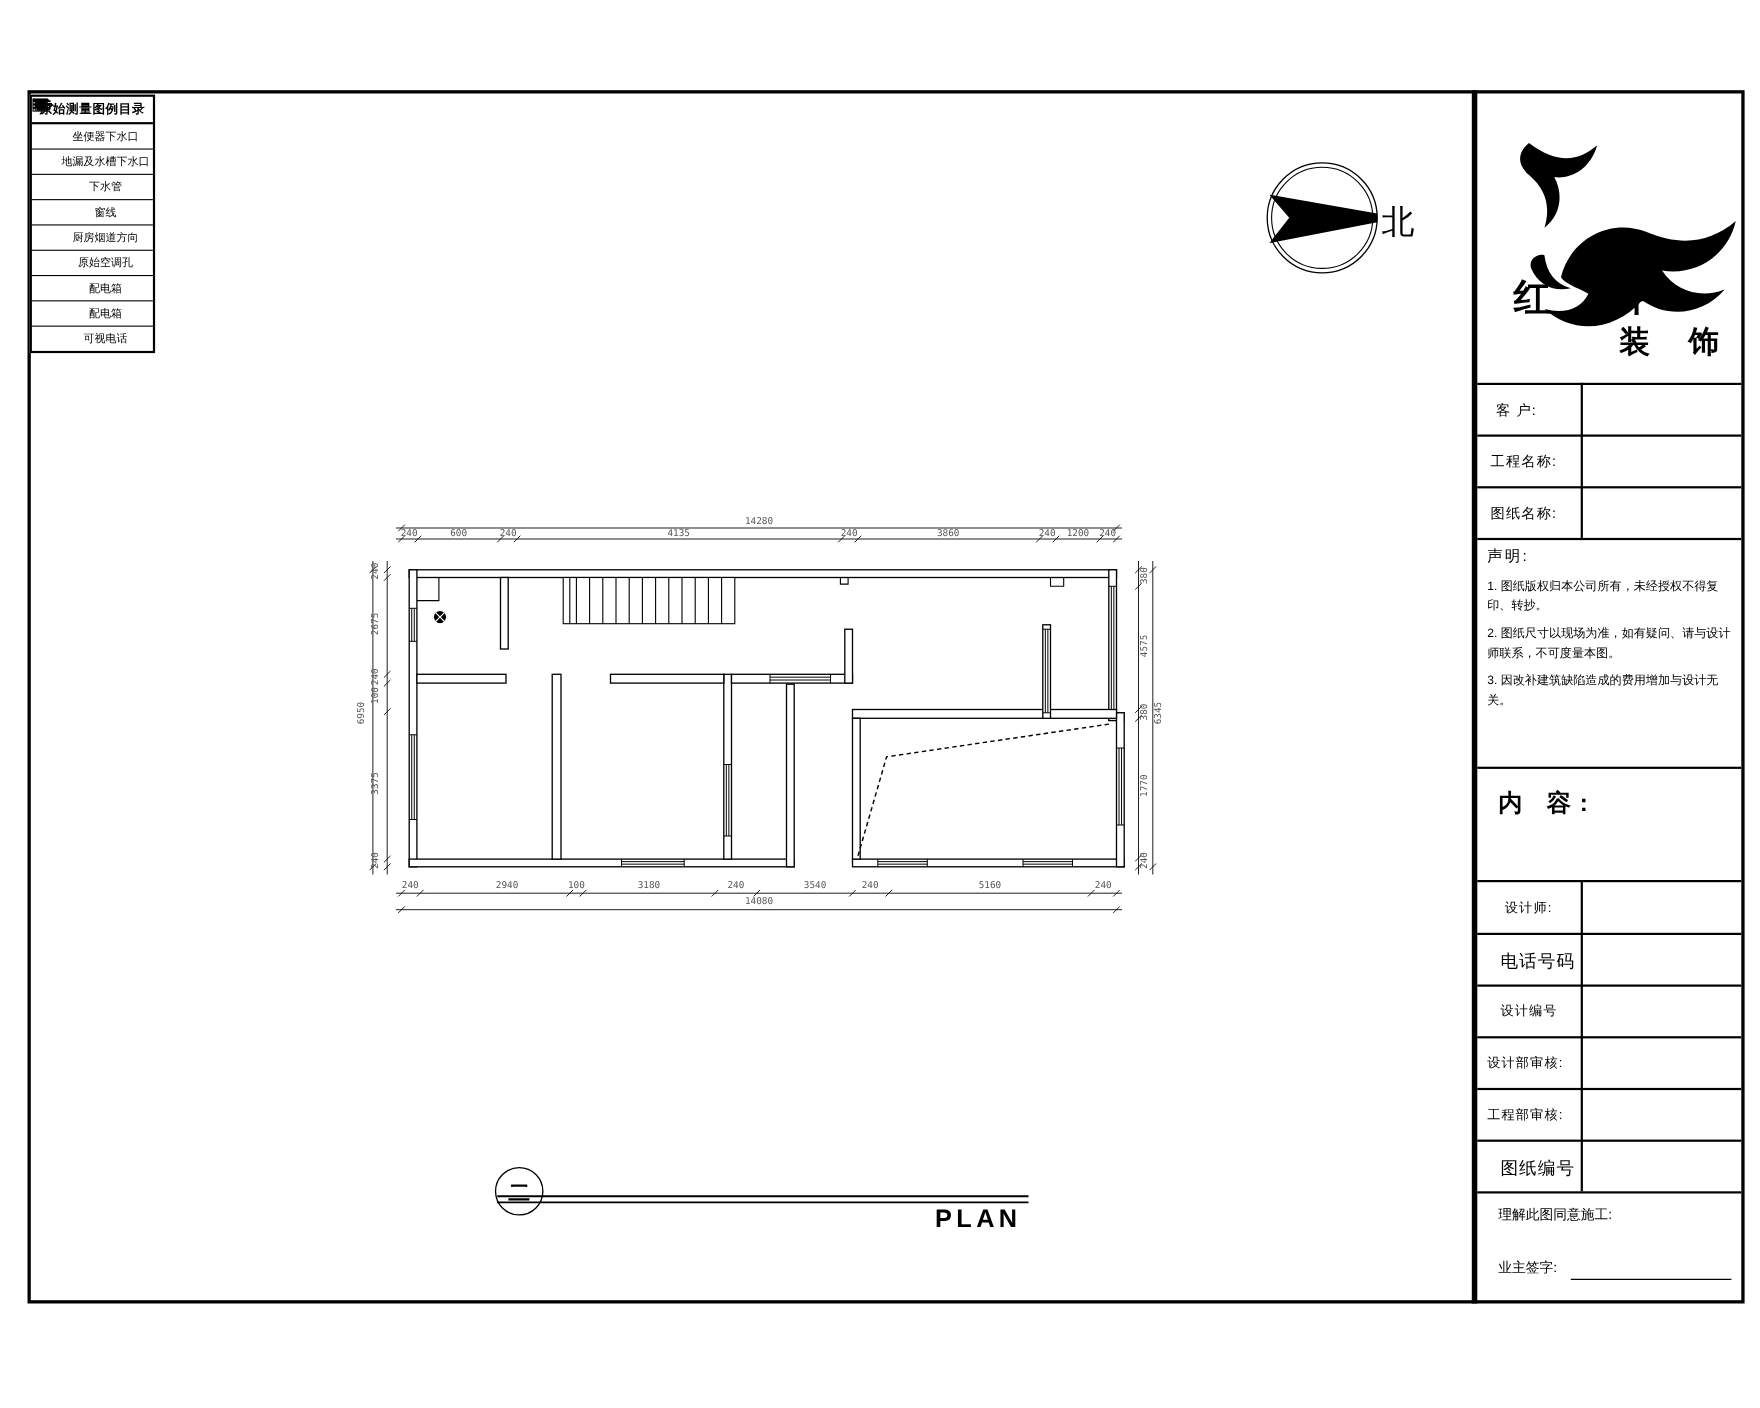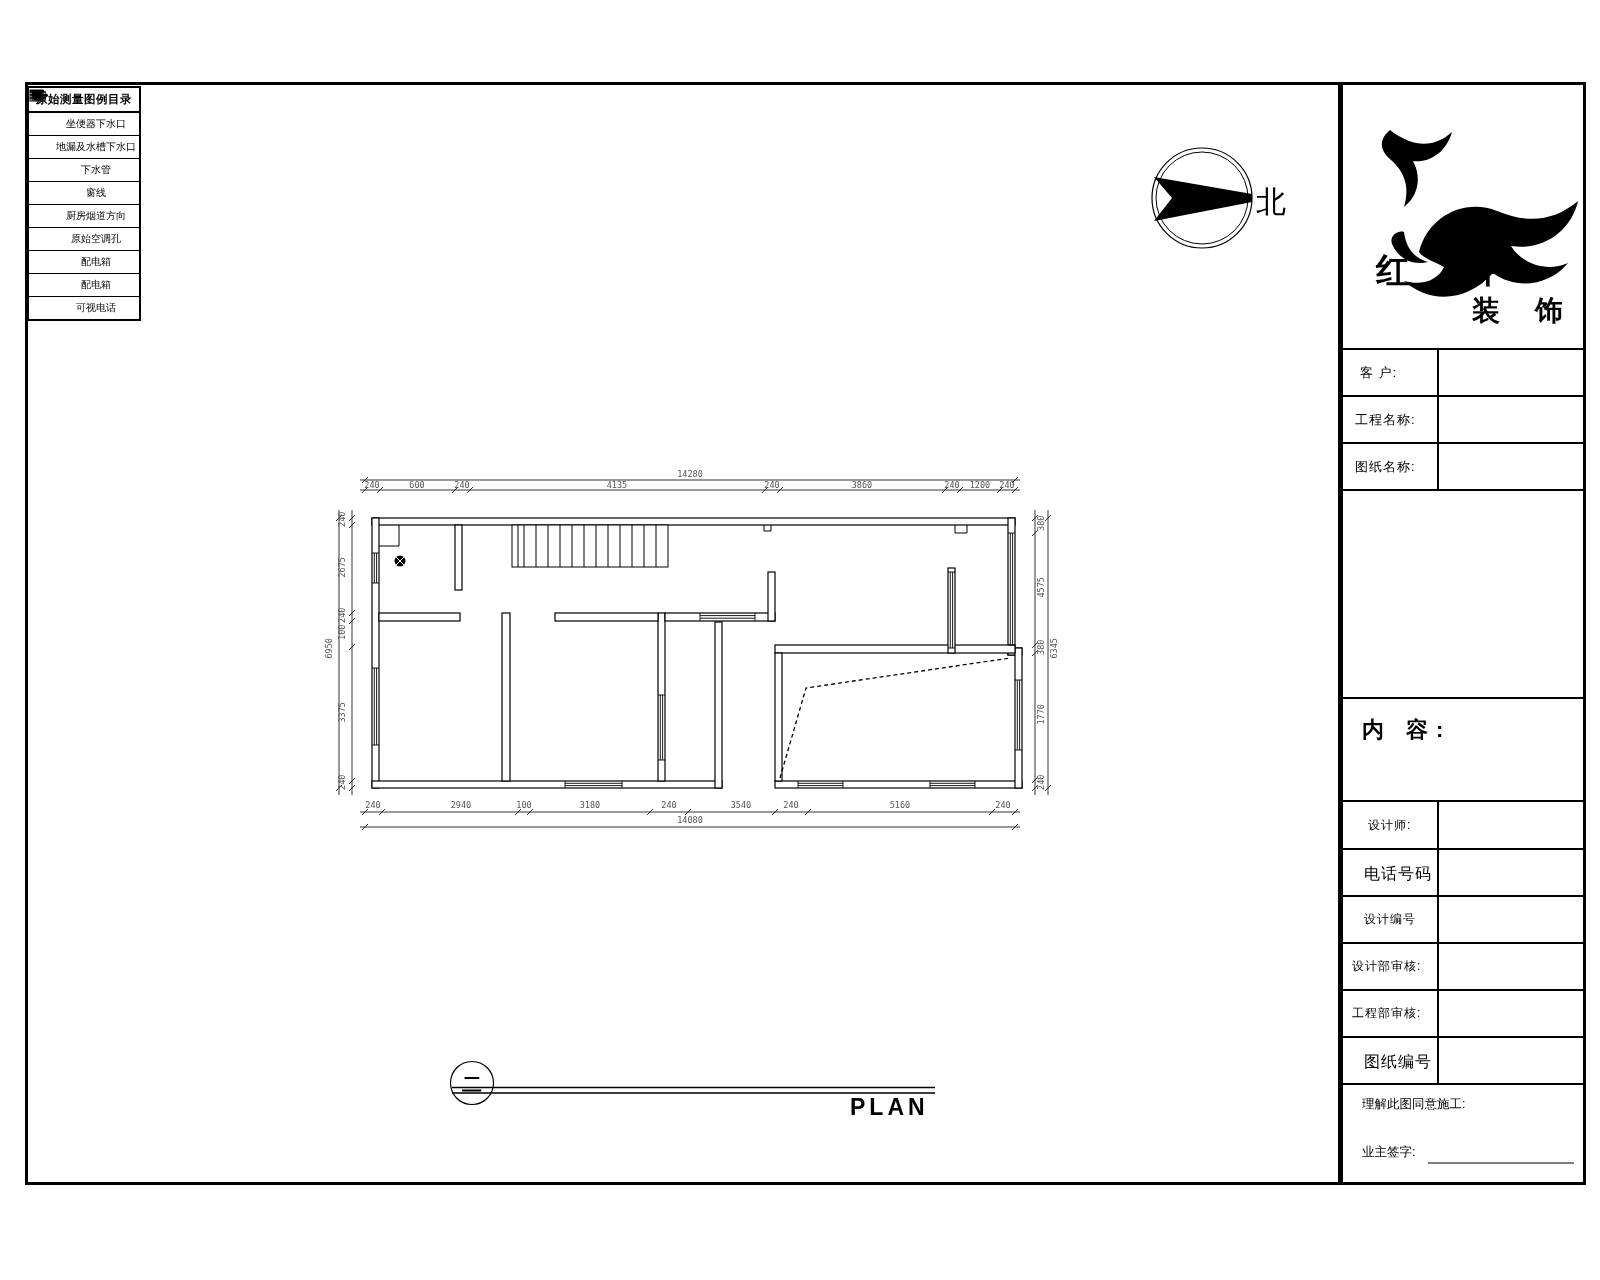--- a/index.html
+++ b/index.html
@@ -244,20 +244,26 @@
   <div class="tb-hline" style="top:989px"></div>
   <div class="tb-hline" style="top:1036px"></div>
   <div class="tb-hline" style="top:1083px"></div>
   <div class="tb-vline" style="top:348px;height:141px"></div>
   <div class="tb-vline" style="top:800px;height:283px"></div>
 
   <div class="tb-label" style="left:1360px;top:364px">客  户:</div>
   <div class="tb-label" style="left:1355px;top:411px">工程名称:</div>
   <div class="tb-label" style="left:1355px;top:458px">图纸名称:</div>
 
+  <div class="abs" id="statement">
+    <div class="st-title">声明:</div>
+    <p>1. 图纸版权归本公司所有，未经授权不得复印、转抄。</p>
+    <p>2. 图纸尺寸以现场为准，如有疑问、请与设计师联系，不可度量本图。</p>
+    <p>3. 因改补建筑缺陷造成的费用增加与设计无关。</p>
+  </div>
 
   <div class="abs" id="content-label">内 容:</div>
 
   <div class="tb-label" style="left:1368px;top:817px;font-size:12px">设计师:</div>
   <div class="tb-label" style="left:1364px;top:864px;font-size:16px">电话号码</div>
   <div class="tb-label" style="left:1364px;top:911px;font-size:12px">设计编号</div>
   <div class="tb-label" style="left:1352px;top:958px;font-size:12px">设计部审核:</div>
   <div class="tb-label" style="left:1352px;top:1005px;font-size:12px">工程部审核:</div>
   <div class="tb-label" style="left:1364px;top:1052px;font-size:16px">图纸编号</div>
   <div class="abs" id="footer1">理解此图同意施工:</div>

